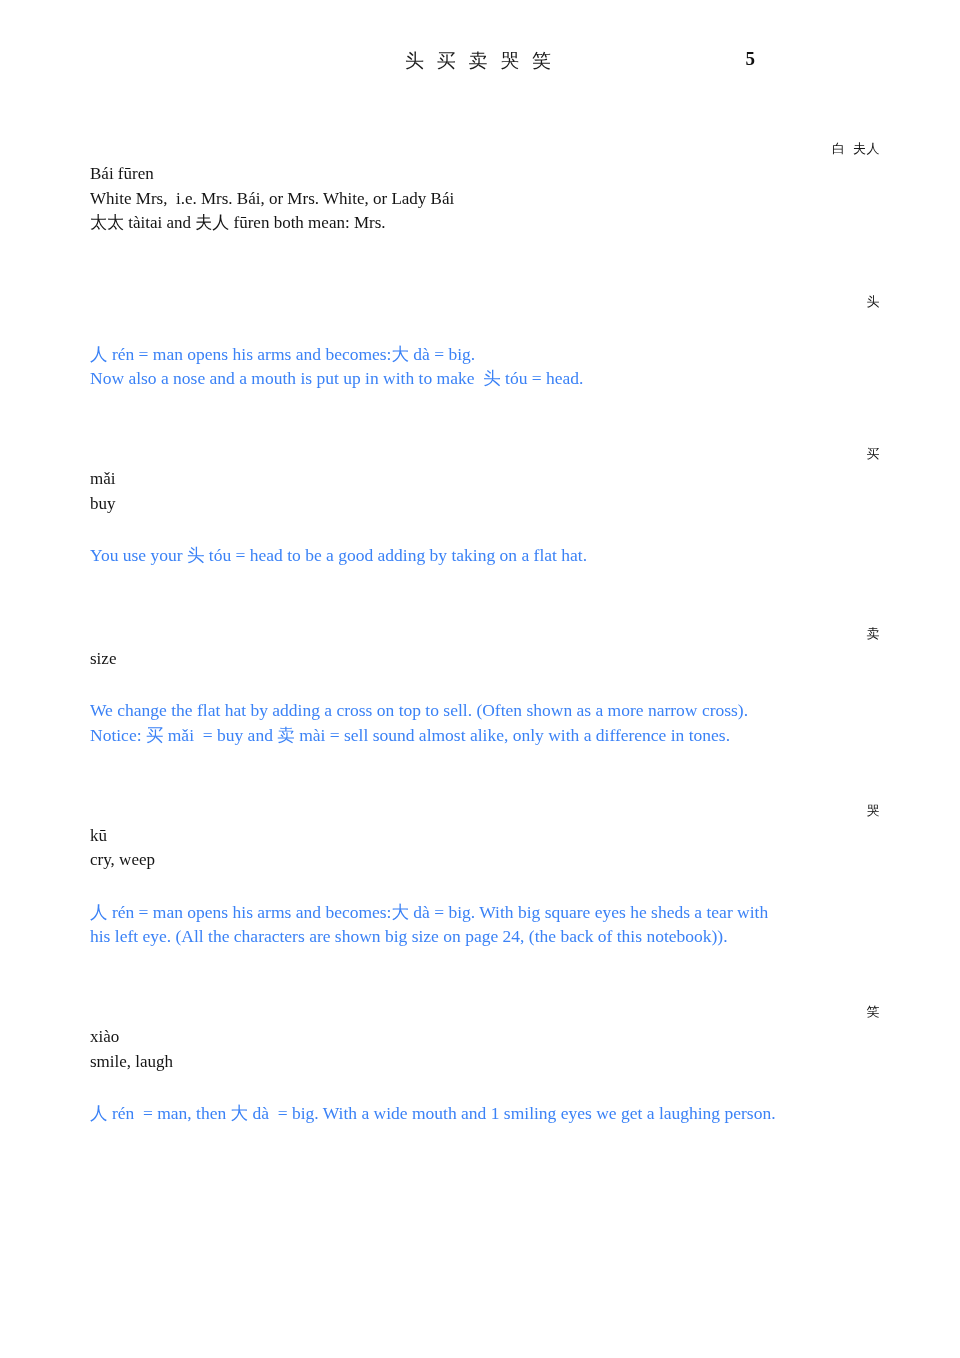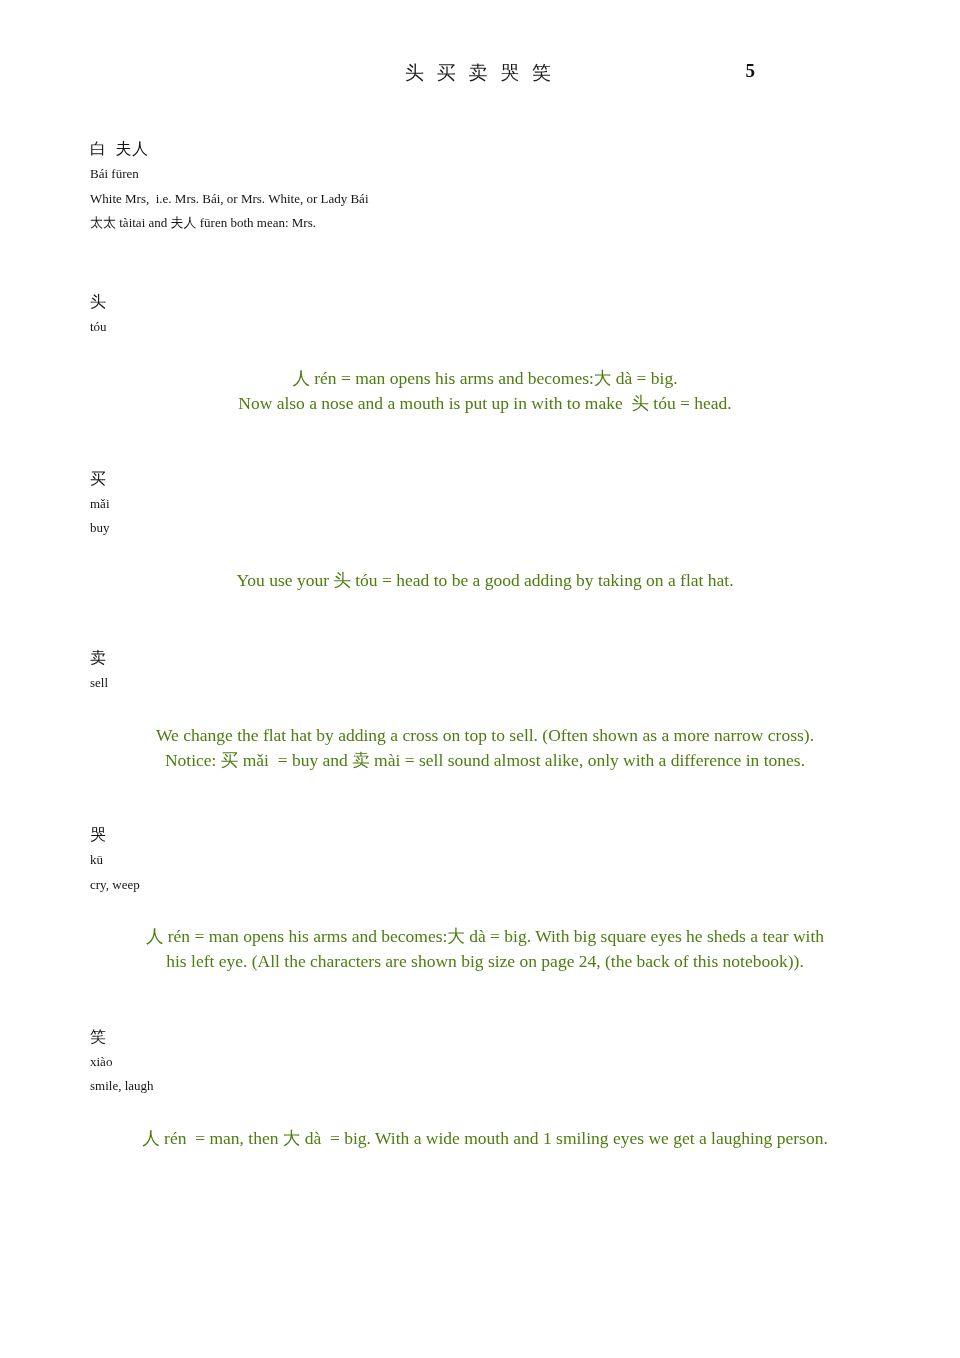--- a/index.html
+++ b/index.html
@@ -17,21 +17,21 @@
   }
   .page {
     position: absolute;
     inset: 0;
   }
 
   
   .header {
     position: absolute;
     left: 0;
-    top: 60px;
+    top: 48px;
     width: 840px;
     height: 34px;
   }
   .header-title {
     position: absolute;
     left: 0;
     top: 0;
     width: 960px;
     text-align: center;
     font-size: 19px;
@@ -53,36 +53,36 @@
     position: absolute;
     left: 90px;
     top: 136px;
     width: 790px;
   }
 
   .block {
     margin: 0 0 0 0;
   }
   .line {
-    font-size: 13px;
+    font-size: 17px;
     line-height: 24.6px;
     white-space: pre-wrap;
     color: #141414;
   }
   .line.han {
-    font-size: 16px;
+    font-size: 13px;
     line-height: 26px;
     letter-spacing: 0.5px;
+    text-align: right;
   }
   .para {
     font-size: 17.5px;
     line-height: 24.6px;
     white-space: pre-wrap;
-    color: #4d7c0f;
-    text-align: center;
+    color: #3b82f6;
   }
 
   
   .gap-sm { height: 23px; }
   .gap-md { height: 27px; }
   .gap-lg { height: 50px; }
   .gap-xl { height: 53px; }
 </style>
 </head>
 <body>
@@ -100,41 +100,40 @@
       <div class="line han">白  夫人</div>
       <div class="line">Bái fūren</div>
       <div class="line">White Mrs,  i.e. Mrs. Bái, or Mrs. White, or Lady Bái</div>
       <div class="line">太太 tàitai and 夫人 fūren both mean: Mrs.</div>
     </div>
 
     <div class="gap-xl"></div>
 
     <div class="block">
       <div class="line han">头</div>
-      <div class="line">tóu</div>
       <div class="gap-md"></div>
       <div class="para">人 rén = man opens his arms and becomes:大 dà = big.</div>
       <div class="para">Now also a nose and a mouth is put up in with to make  头 tóu = head.</div>
     </div>
 
     <div class="gap-lg"></div>
 
     <div class="block">
       <div class="line han">买</div>
       <div class="line">mǎi</div>
       <div class="line">buy</div>
       <div class="gap-md"></div>
       <div class="para">You use your 头 tóu = head to be a good adding by taking on a flat hat.</div>
     </div>
 
     <div class="gap-xl"></div>
 
     <div class="block">
       <div class="line han">卖</div>
-      <div class="line">sell</div>
+      <div class="line">size</div>
       <div class="gap-md"></div>
       <div class="para">We change the flat hat by adding a cross on top to sell. (Often shown as a more narrow cross).</div>
       <div class="para">Notice: 买 mǎi  = buy and 卖 mài = sell sound almost alike, only with a difference in tones.</div>
     </div>
 
     <div class="gap-lg"></div>
 
     <div class="block">
       <div class="line han">哭</div>
       <div class="line">kū</div>

